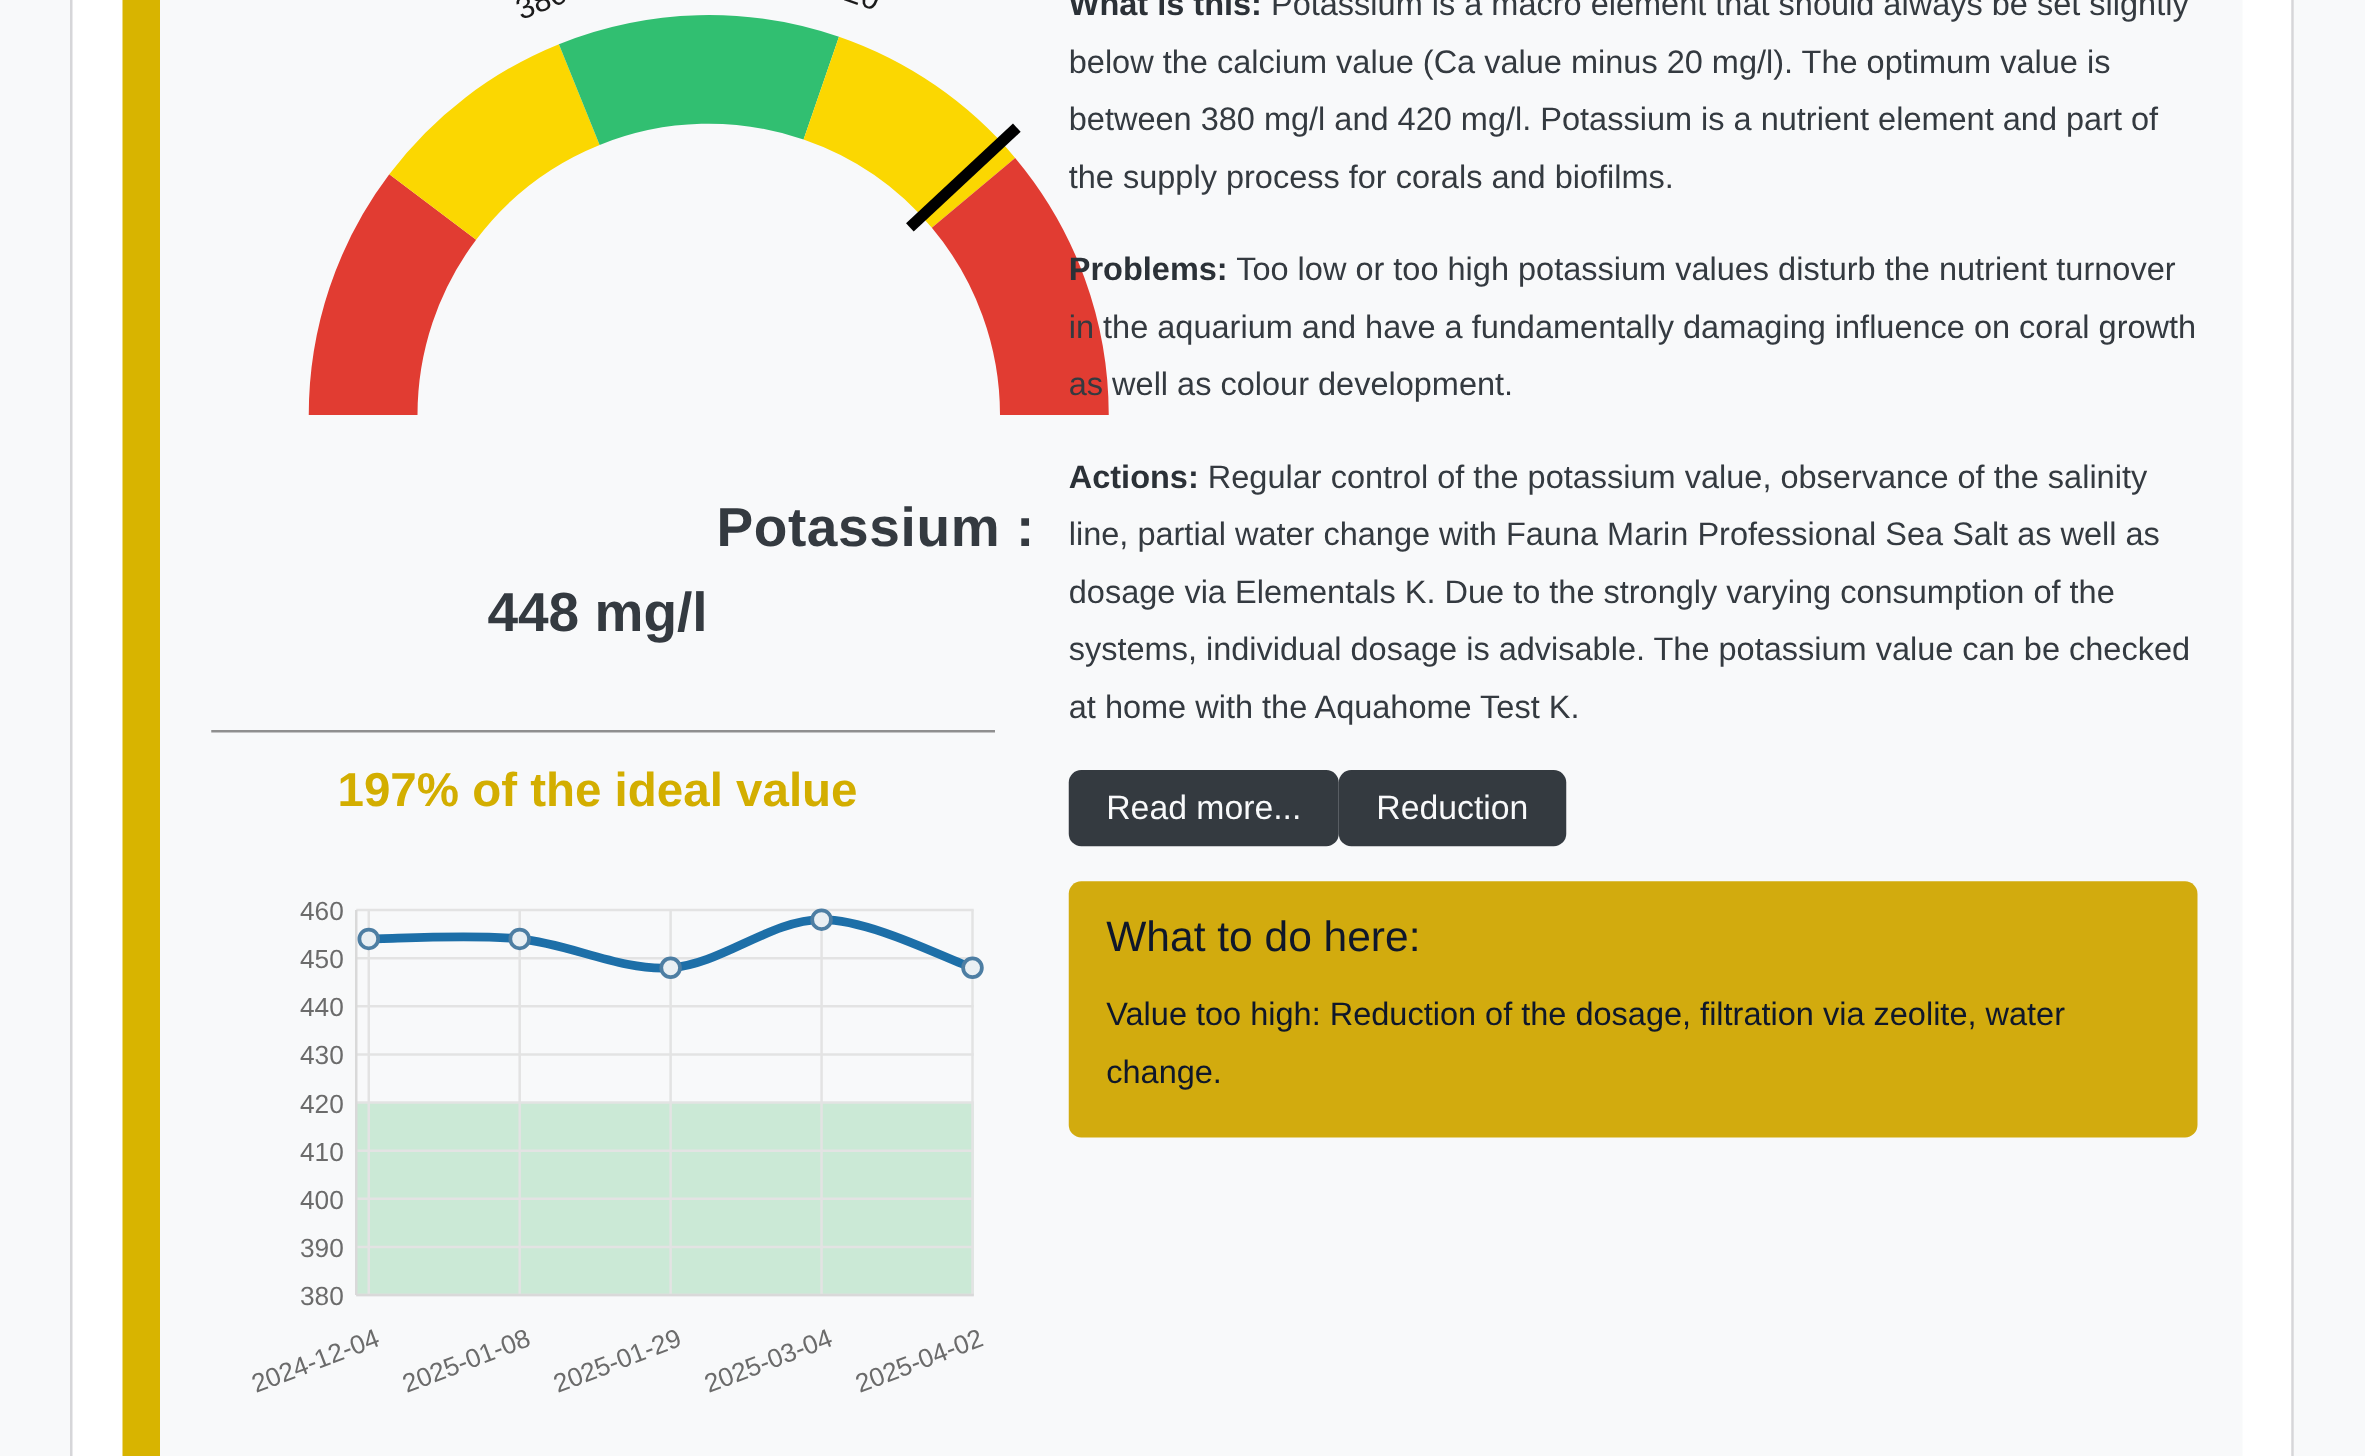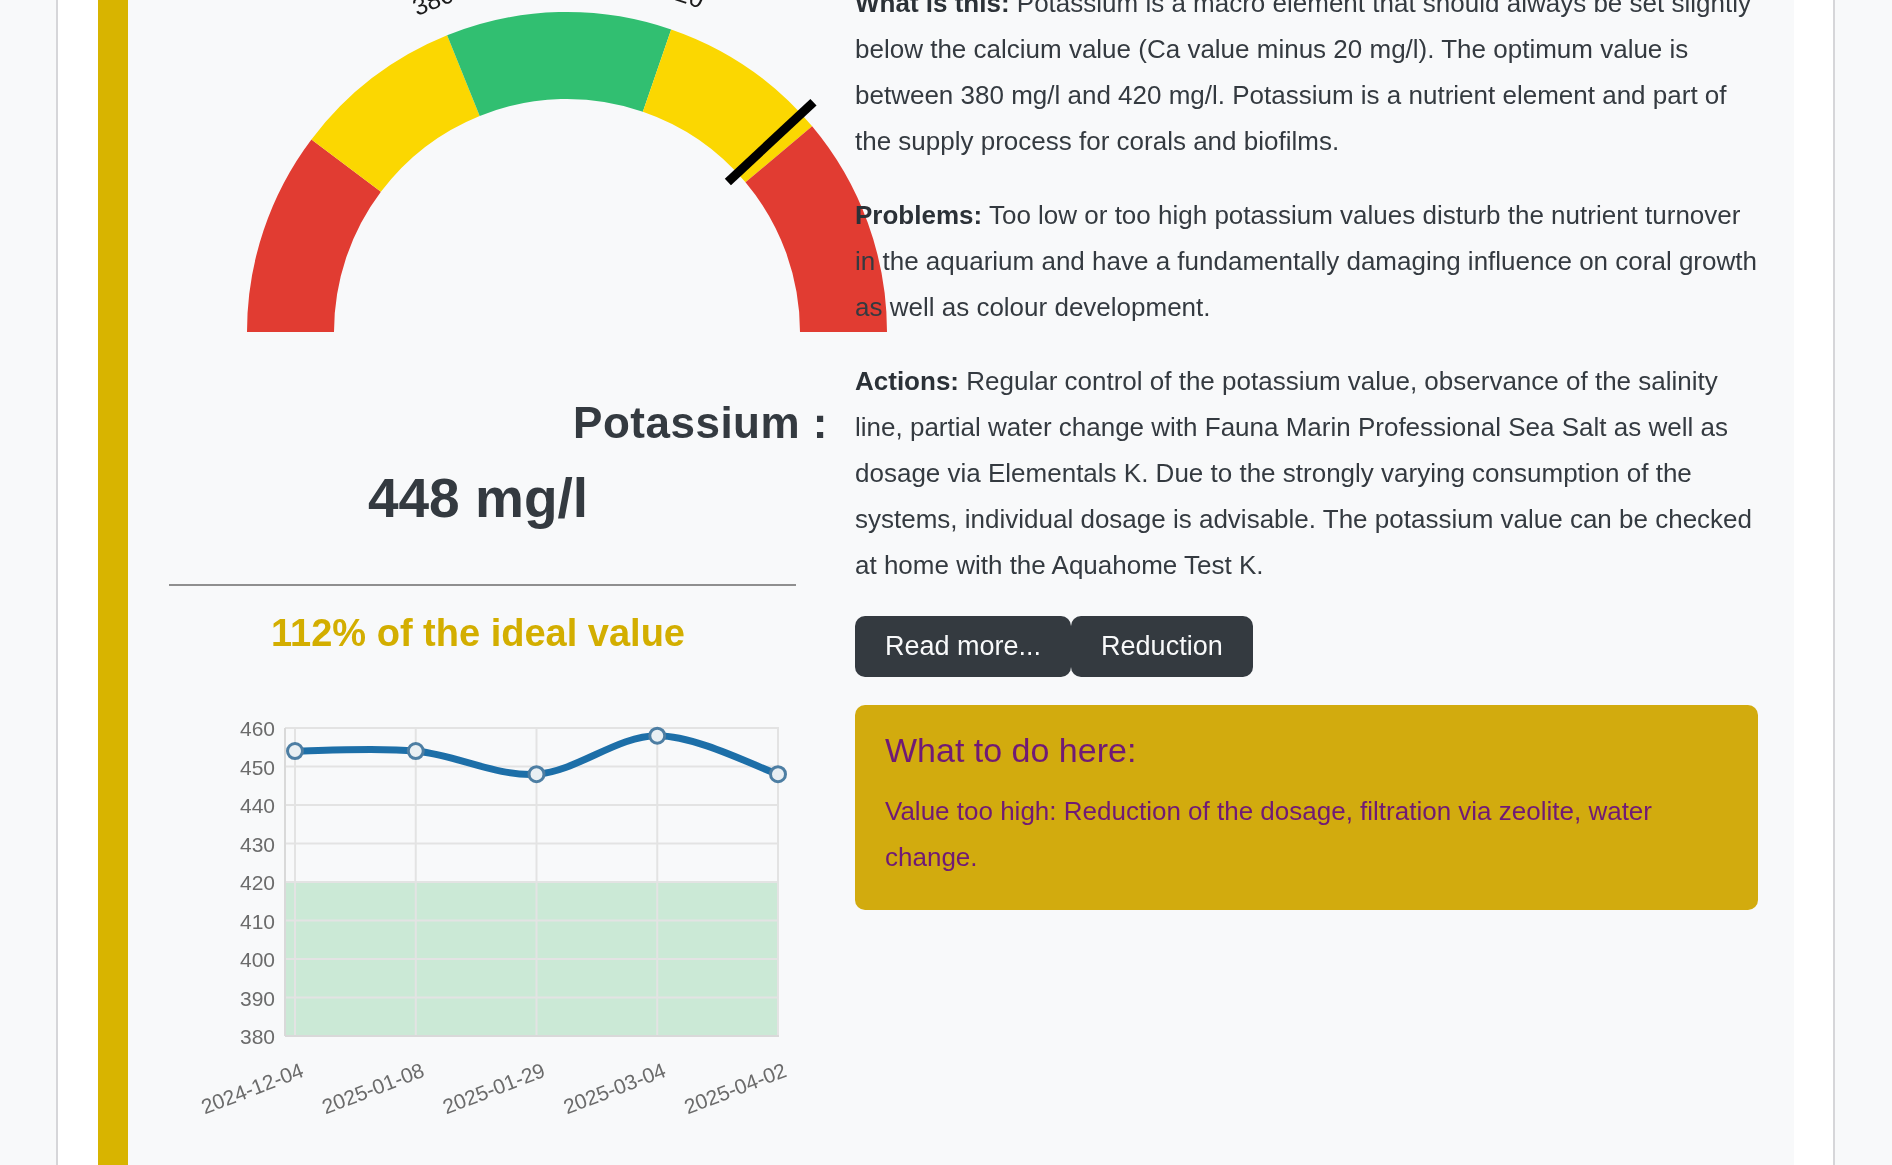--- a/index.html
+++ b/index.html
@@ -8,35 +8,35 @@
   .page { position:relative; width:1892px; height:1165px; background:#f8f9fa; }
   .card { position:absolute; left:56px; top:-12px; width:1779px; height:1190px;
     background:#ffffff; border-left:2px solid #d6d6d9; border-right:2px solid #d6d6d9; }
   .stripe { position:absolute; left:40px; top:0; width:30px; height:100%; background:#d8b400; }
   .inner { position:absolute; left:70px; top:0; width:1666px; height:100%; background:#f8f9fa; }
   .left-col { position:absolute; left:0; top:12px; width:730px; height:1160px; }
   #gauge { position:absolute; left:109px; top:0; overflow:visible; }
   .param-title { position:absolute; top:398px; left:0; width:700px; text-align:right;
     font-size:44px; font-weight:700; color:#343a40; letter-spacing:.5px; }
   .param-value { position:absolute; top:466px; left:0; width:700px; text-align:center;
-    font-size:55px; font-weight:700; color:#343a40; }
+    font-size:44px; font-weight:700; color:#343a40; }
   .divider { position:absolute; top:584px; left:41px; width:627px; border:none;
     border-top:2px solid #8f8f8f; }
   .pct { position:absolute; top:612px; left:0; width:700px; text-align:center;
     font-size:38px; font-weight:700; color:#d3ae00; }
   #chart { position:absolute; left:57px; top:703px; overflow:visible; }
   .right-col { position:absolute; left:727px; top:0; width:905px; height:1160px; z-index:5; }
   .para { font-size:26px; line-height:46px; color:#343a40; margin:0 0 28px 0; }
   .para b { color:#2b3137; }
   .para:first-child { margin-top:-8px; }
   .btn-row { display:flex; gap:0; margin-top:14px; }
   .btn { background:#343a40; color:#f8f9fa; border:none; border-radius:10px;
     font-family:inherit; font-size:27px; padding:15px 30px; cursor:pointer; }
   .advice { margin-top:28px; width:903px; border-radius:10px; padding:26px 34px 30px 30px;
-    color:#701a75; }
+    color:#0f172a; }
   .advice-title { font-size:34px; font-weight:500; margin-bottom:18px; }
   .advice-text { font-size:26px; line-height:46px; font-weight:400; max-width:830px; }
 </style>
 </head>
 <body>
 
 <div class="page">
   <div class="card">
     <div class="stripe" style="background: rgb(216, 180, 0);"></div>
     <div class="inner">
@@ -48,21 +48,21 @@
             <path d="M210.12589010690814 35.301166538628024A320 320 0 0 1 434.18180942629016 29.43405580821866L405.85737998851755 111.6941718853592A233 233 0 0 0 242.7166637340925 115.96616188593853Z" fill="#31bf71"></path>
             <path d="M434.18180942629016 29.43405580821866A320 320 0 0 1 575.134221798073 126.30796490030744L508.4883552467219 182.23048694303637A233 233 0 0 0 405.85737998851755 111.6941718853592Z" fill="#fbd701"></path>
             <path d="M575.134221798073 126.30796490030744A320 320 0 0 1 650 332L563 332A233 233 0 0 0 508.4883552467219 182.23048694303637Z" fill="#e13c32"></path>
             <line x1="490.8978143562175" y1="181.96036078625033" x2="576.4661974456604" y2="102.166552658938" stroke="#000000" stroke-width="9"></line>
             <text x="199.26229889784668" y="8.412834756191216" text-anchor="middle" font-size="25" fill="#1b1b1b" transform="rotate(-22 199.26229889784668 8.412834756191216)">380</text>
             <text x="443.62328590554773" y="2.014017115838442" text-anchor="middle" font-size="25" fill="#1b1b1b" transform="rotate(19 443.62328590554773 2.014017115838442)">420</text>
           </svg>
         <div class="param-title">Potassium :</div>
         <div class="param-value">448 mg/l</div>
         <hr class="divider">
-        <div class="pct">112% of the ideal value</div>
+        <div class="pct">197% of the ideal value</div>
         <svg id="chart" width="660" height="405" viewBox="0 0 660 405">
             <rect x="100" y="179" width="494" height="154" fill="#cbe9d6"></rect>
             <line x1="100" y1="333" x2="594" y2="333" stroke="#e3e3e3" stroke-width="2"></line>
             <text x="90" y="341" text-anchor="end" font-size="21" fill="#6b6b6b">380</text>
             <line x1="100" y1="294.5" x2="594" y2="294.5" stroke="#e3e3e3" stroke-width="2"></line>
             <text x="90" y="302.5" text-anchor="end" font-size="21" fill="#6b6b6b">390</text>
             <line x1="100" y1="256" x2="594" y2="256" stroke="#e3e3e3" stroke-width="2"></line>
             <text x="90" y="264" text-anchor="end" font-size="21" fill="#6b6b6b">400</text>
             <line x1="100" y1="217.5" x2="594" y2="217.5" stroke="#e3e3e3" stroke-width="2"></line>
             <text x="90" y="225.5" text-anchor="end" font-size="21" fill="#6b6b6b">410</text>

